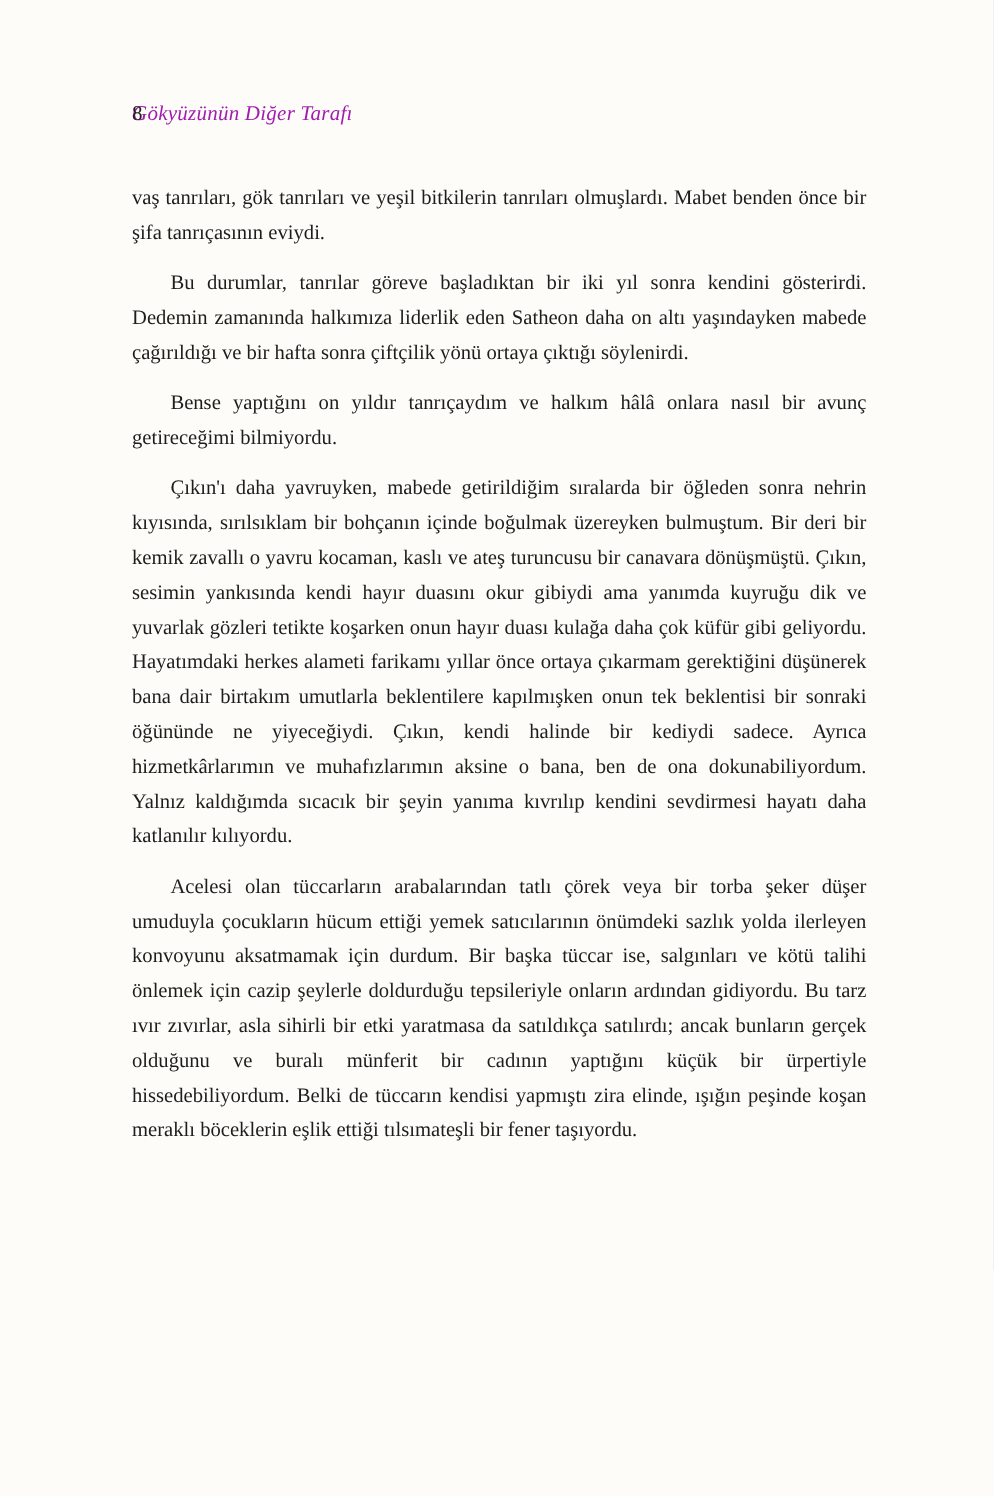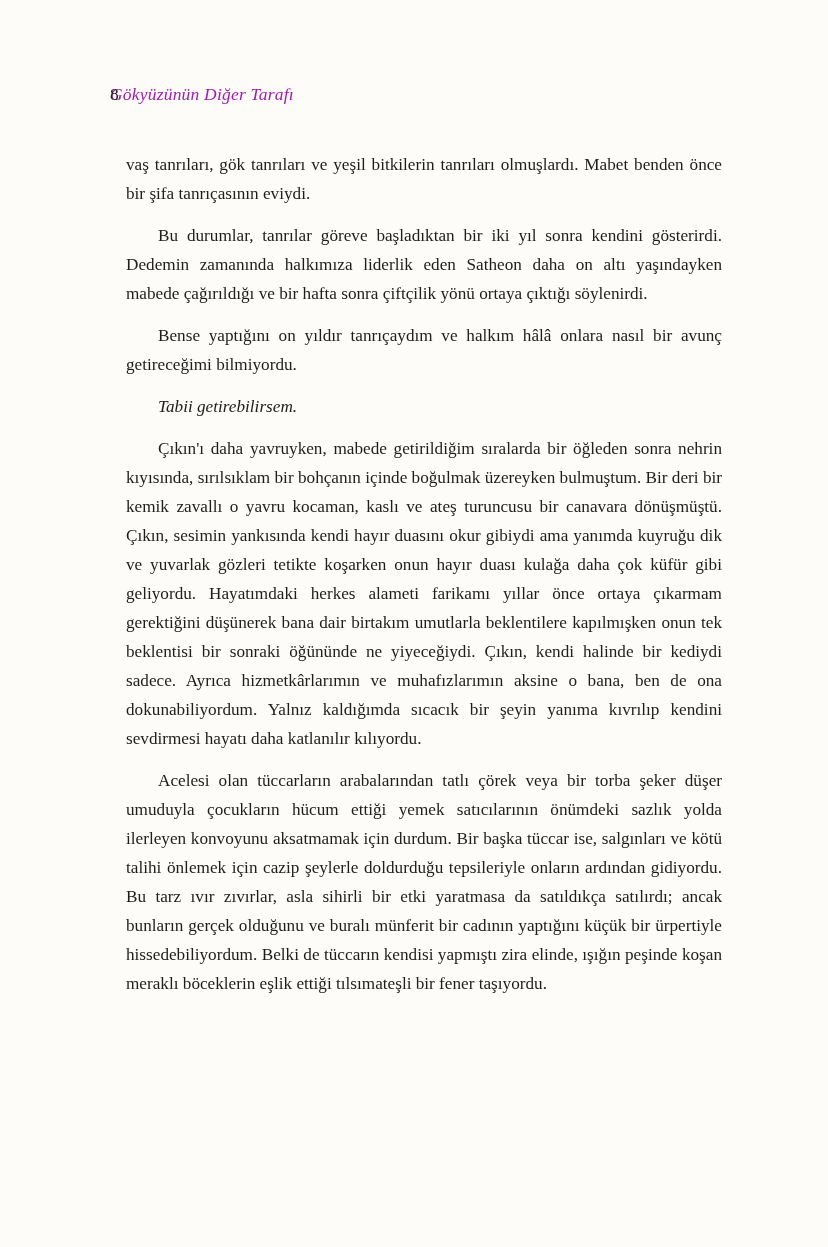--- a/index.html
+++ b/index.html
@@ -40,21 +40,21 @@
     color: #a21caf;
   }
   .page-body {
     font-size: 17.2px;
     line-height: 29px;
     text-align: justify;
     hyphens: auto;
     -webkit-hyphens: auto;
   }
   .para {
-    margin: 0 0 13px 16px;
+    margin: 0 0 13px 0;
     text-indent: 32px;
   }
   .para.no-indent {
     text-indent: 0;
   }
   .para.italic {
     font-style: italic;
   }
 </style>
 </head>
@@ -63,17 +63,16 @@
 <div class="page">
   <header class="page-header">
     <span class="page-number">8</span>
     <span class="running-title">Gökyüzünün Diğer Tarafı</span>
   </header>
 
   <main class="page-body">
     <p class="para no-indent">vaş tanrıları, gök tanrıları ve yeşil bitkilerin tanrıları olmuşlardı. Mabet benden önce bir şifa tanrıçasının eviydi.</p>
     <p class="para">Bu durumlar, tanrılar göreve başladıktan bir iki yıl sonra kendini gösterirdi. Dedemin zamanında halkımıza liderlik eden Satheon daha on altı yaşındayken mabede çağırıldığı ve bir hafta sonra çiftçilik yönü ortaya çıktığı söylenirdi.</p>
     <p class="para">Bense yaptığını on yıldır tanrıçaydım ve halkım hâlâ onlara nasıl bir avunç getireceğimi bilmiyordu.</p>
-    <p class="para italic">Tabii getirebilirsem.</p>
     <p class="para">Çıkın'ı daha yavruyken, mabede getirildiğim sıralarda bir öğleden sonra nehrin kıyısında, sırılsıklam bir bohçanın içinde boğulmak üzereyken bulmuştum. Bir deri bir kemik zavallı o yavru kocaman, kaslı ve ateş turuncusu bir canavara dönüşmüştü. Çıkın, sesimin yankısında kendi hayır duasını okur gibiydi ama yanımda kuyruğu dik ve yuvarlak gözleri tetikte koşarken onun hayır duası kulağa daha çok küfür gibi geliyordu. Hayatımdaki herkes alameti farikamı yıllar önce ortaya çıkarmam gerektiğini düşünerek bana dair birtakım umutlarla beklentilere kapılmışken onun tek beklentisi bir sonraki öğününde ne yiyeceğiydi. Çıkın, kendi halinde bir kediydi sadece. Ayrıca hizmetkârlarımın ve muhafızlarımın aksine o bana, ben de ona dokunabiliyordum. Yalnız kaldığımda sıcacık bir şeyin yanıma kıvrılıp kendini sevdirmesi hayatı daha katlanılır kılıyordu.</p>
     <p class="para">Acelesi olan tüccarların arabalarından tatlı çörek veya bir torba şeker düşer umuduyla çocukların hücum ettiği yemek satıcılarının önümdeki sazlık yolda ilerleyen konvoyunu aksatmamak için durdum. Bir başka tüccar ise, salgınları ve kötü talihi önlemek için cazip şeylerle doldurduğu tepsileriyle onların ardından gidiyordu. Bu tarz ıvır zıvırlar, asla sihirli bir etki yaratmasa da satıldıkça satılırdı; ancak bunların gerçek olduğunu ve buralı münferit bir cadının yaptığını küçük bir ürpertiyle hissedebiliyordum. Belki de tüccarın kendisi yapmıştı zira elinde, ışığın peşinde koşan meraklı böceklerin eşlik ettiği tılsımateşli bir fener taşıyordu.</p>
   </main>
 </div>
 
 </body></html>

